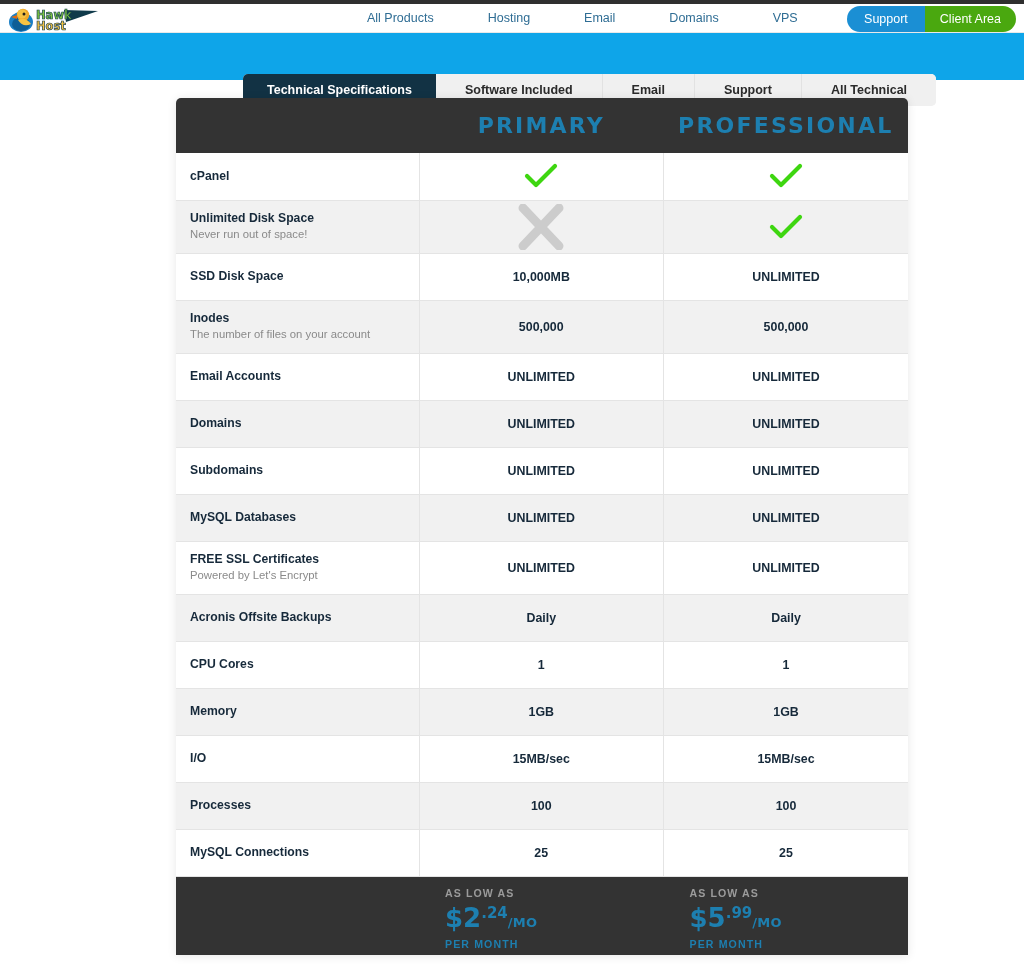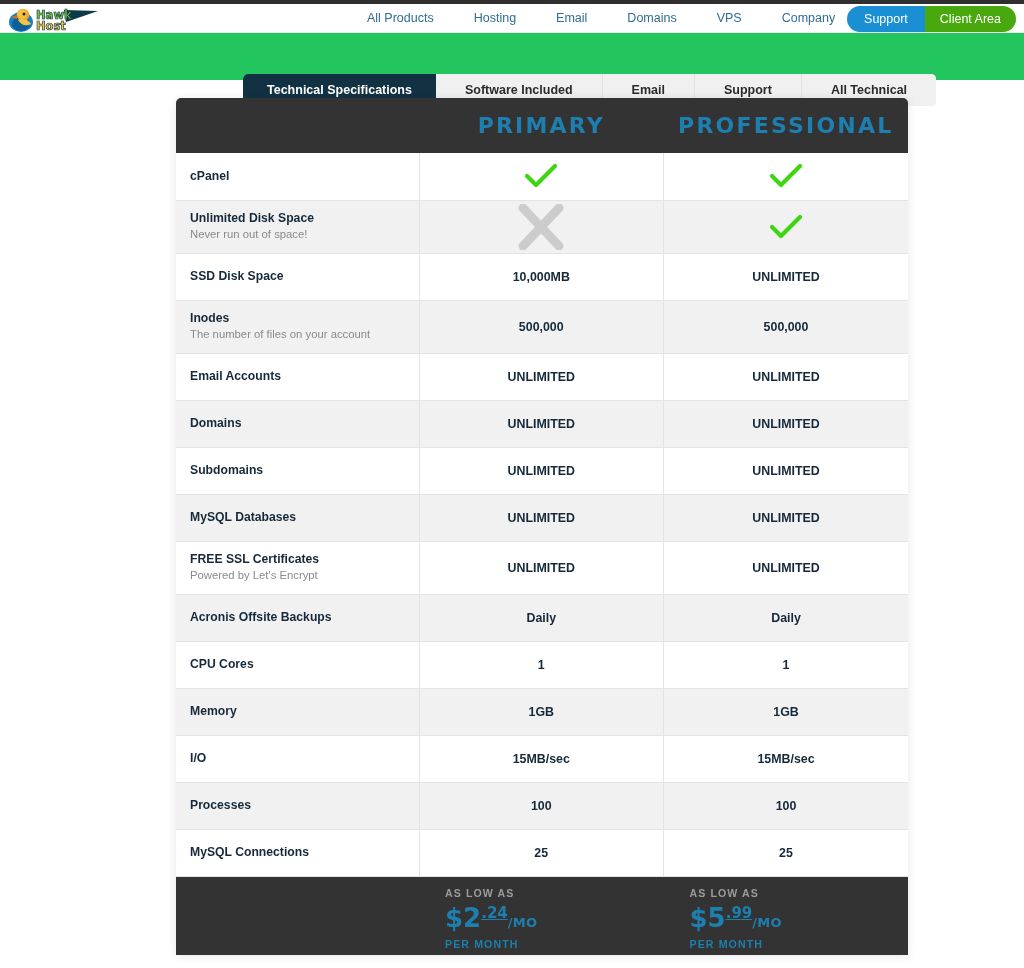--- a/index.html
+++ b/index.html
@@ -38,21 +38,21 @@
   }
   .logo-svg { display: block; }
 
   .main-nav {
     position: absolute;
     left: 348px;
     top: 0;
     height: 29px;
     display: flex;
     align-items: flex-start;
-    gap: 2px;
+    gap: 16px;
   }
   .nav-link {
     font-size: 12.5px;
     color: #2f6d94;
     text-decoration: none;
     padding: 0 19px;
     white-space: nowrap;
     line-height: 29px;
   }
 
@@ -81,21 +81,21 @@
     padding: 0 15px;
     line-height: 26px;
     white-space: nowrap;
     text-decoration: none;
   }
 
   
   .tabbar-outer {
     position: relative;
     height: 47px;
-    background: #22c55e;
+    background: #0ea5e9;
   }
   .tabbar {
     position: absolute;
     left: 243px;
     top: 41px;
     display: flex;
     background: #f0f0f0;
     border-radius: 5px;
     overflow: visible;
     height: 32px;
@@ -230,21 +230,20 @@
     margin-top: 6px;
     white-space: nowrap;
     font-family: "DejaVu Sans", sans-serif;
   }
   .price-main { font-size: 26px; }
   .price-cents {
     font-size: 15px;
     vertical-align: super;
     position: relative;
     top: -2px;
-    text-decoration: underline;
   }
   .price-per {
     font-size: 13px;
     letter-spacing: 0.3px;
   }
   .permonth {
     font-size: 10.6px;
     font-weight: bold;
     color: #1d7fb0;
     letter-spacing: 1.1px;

